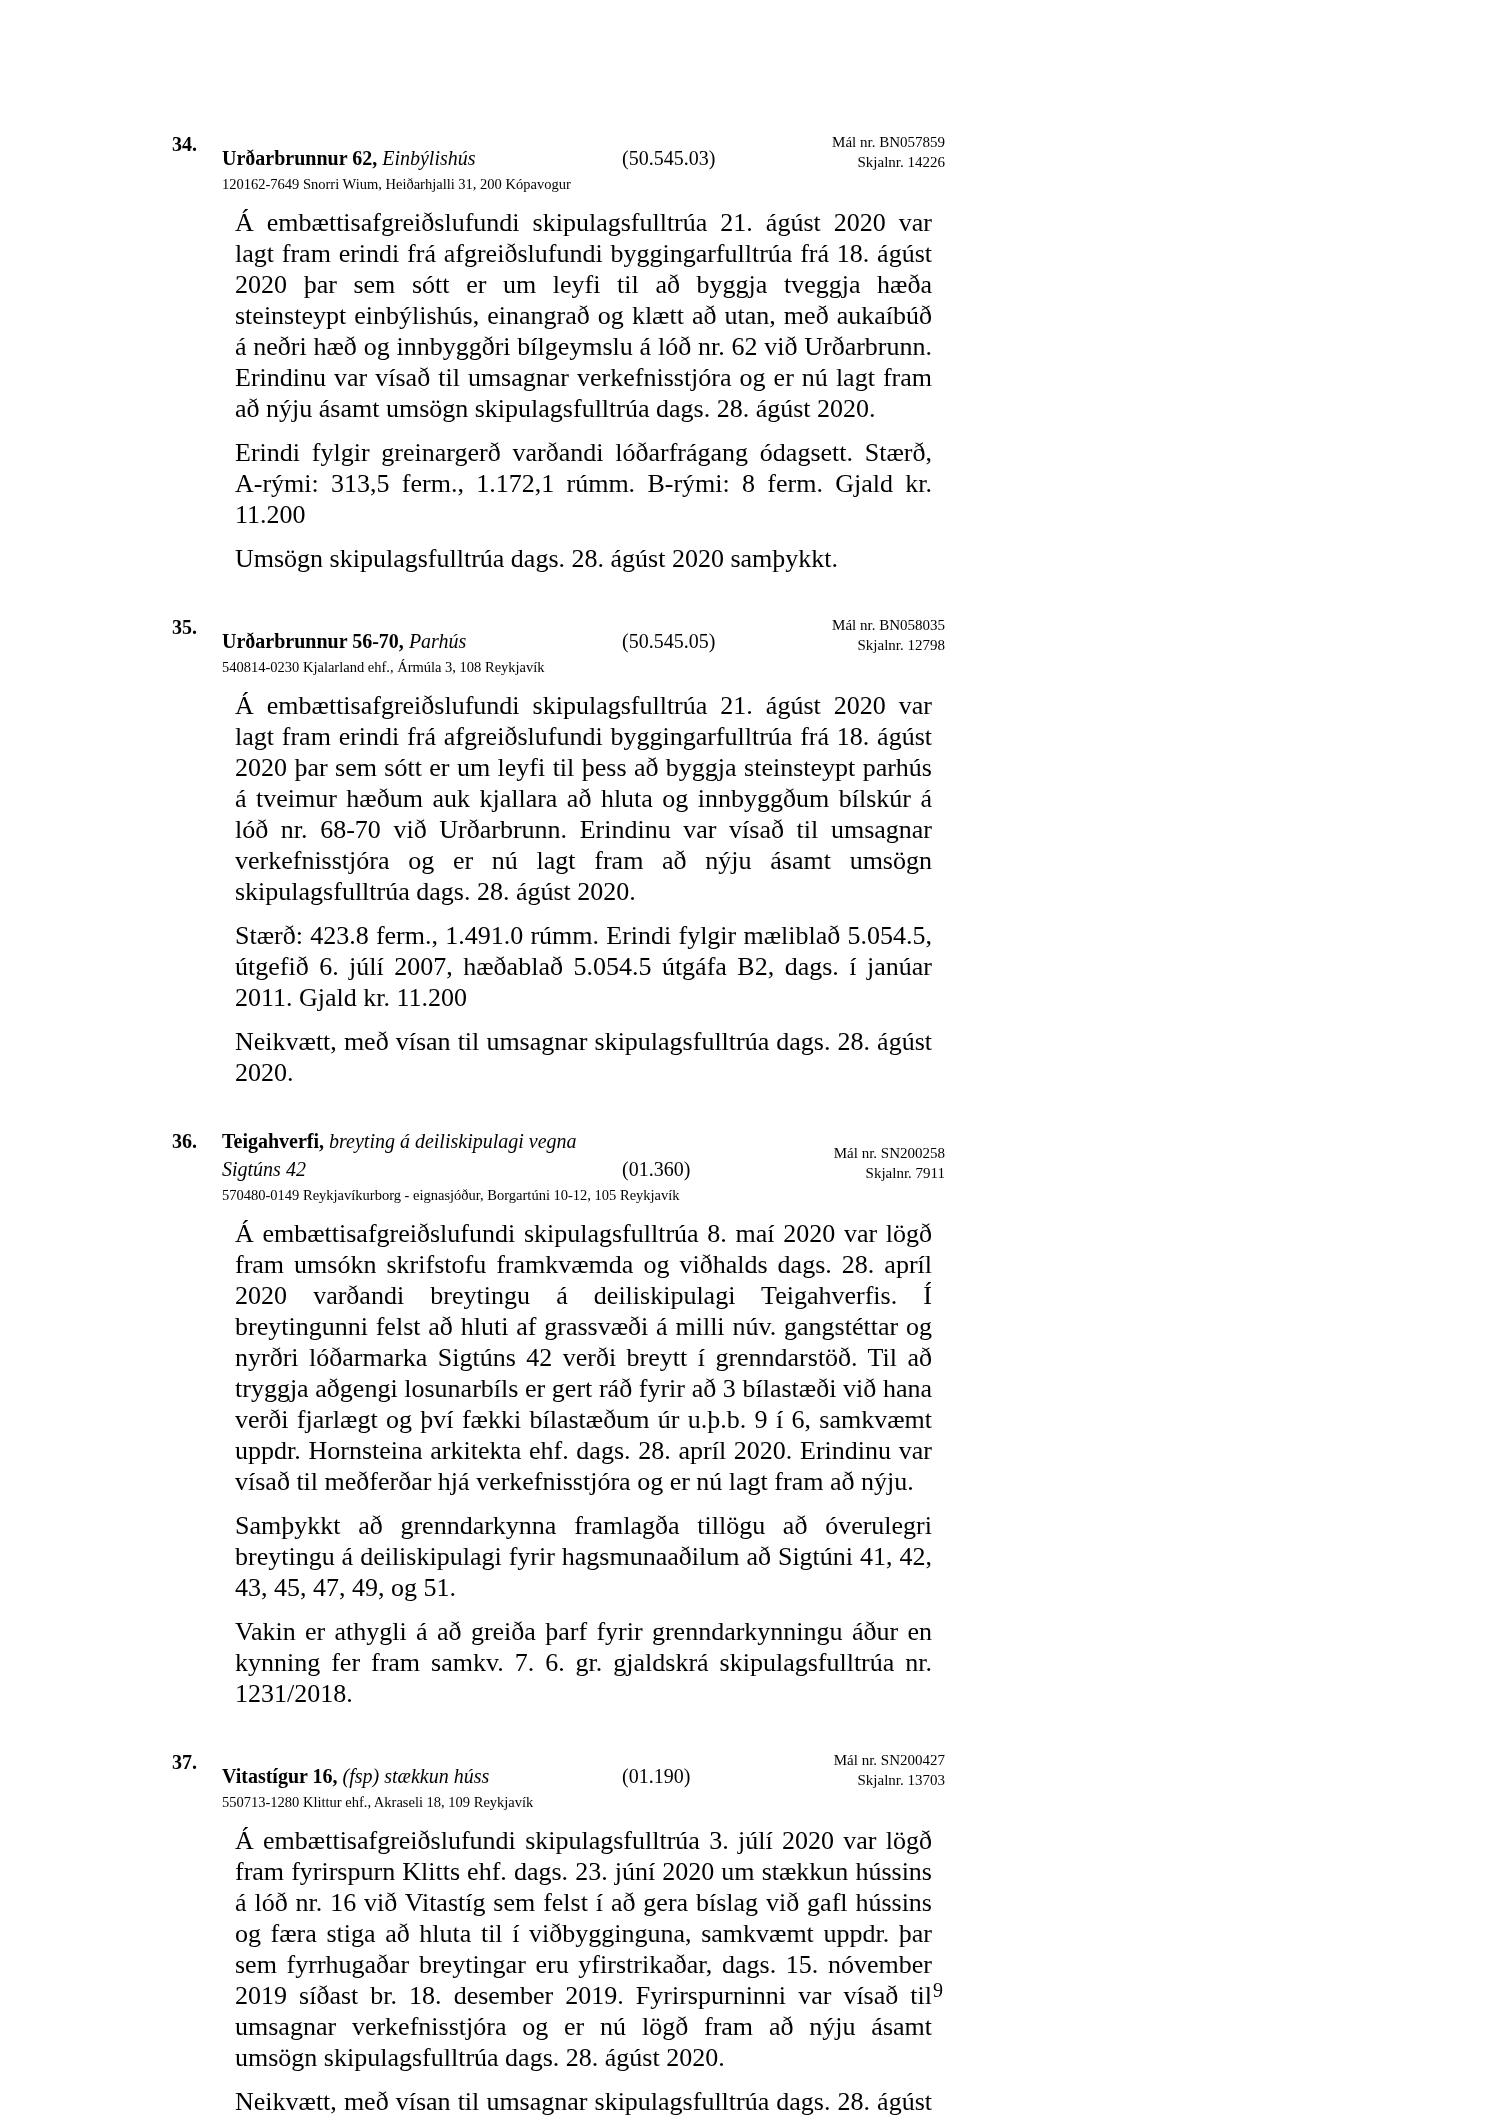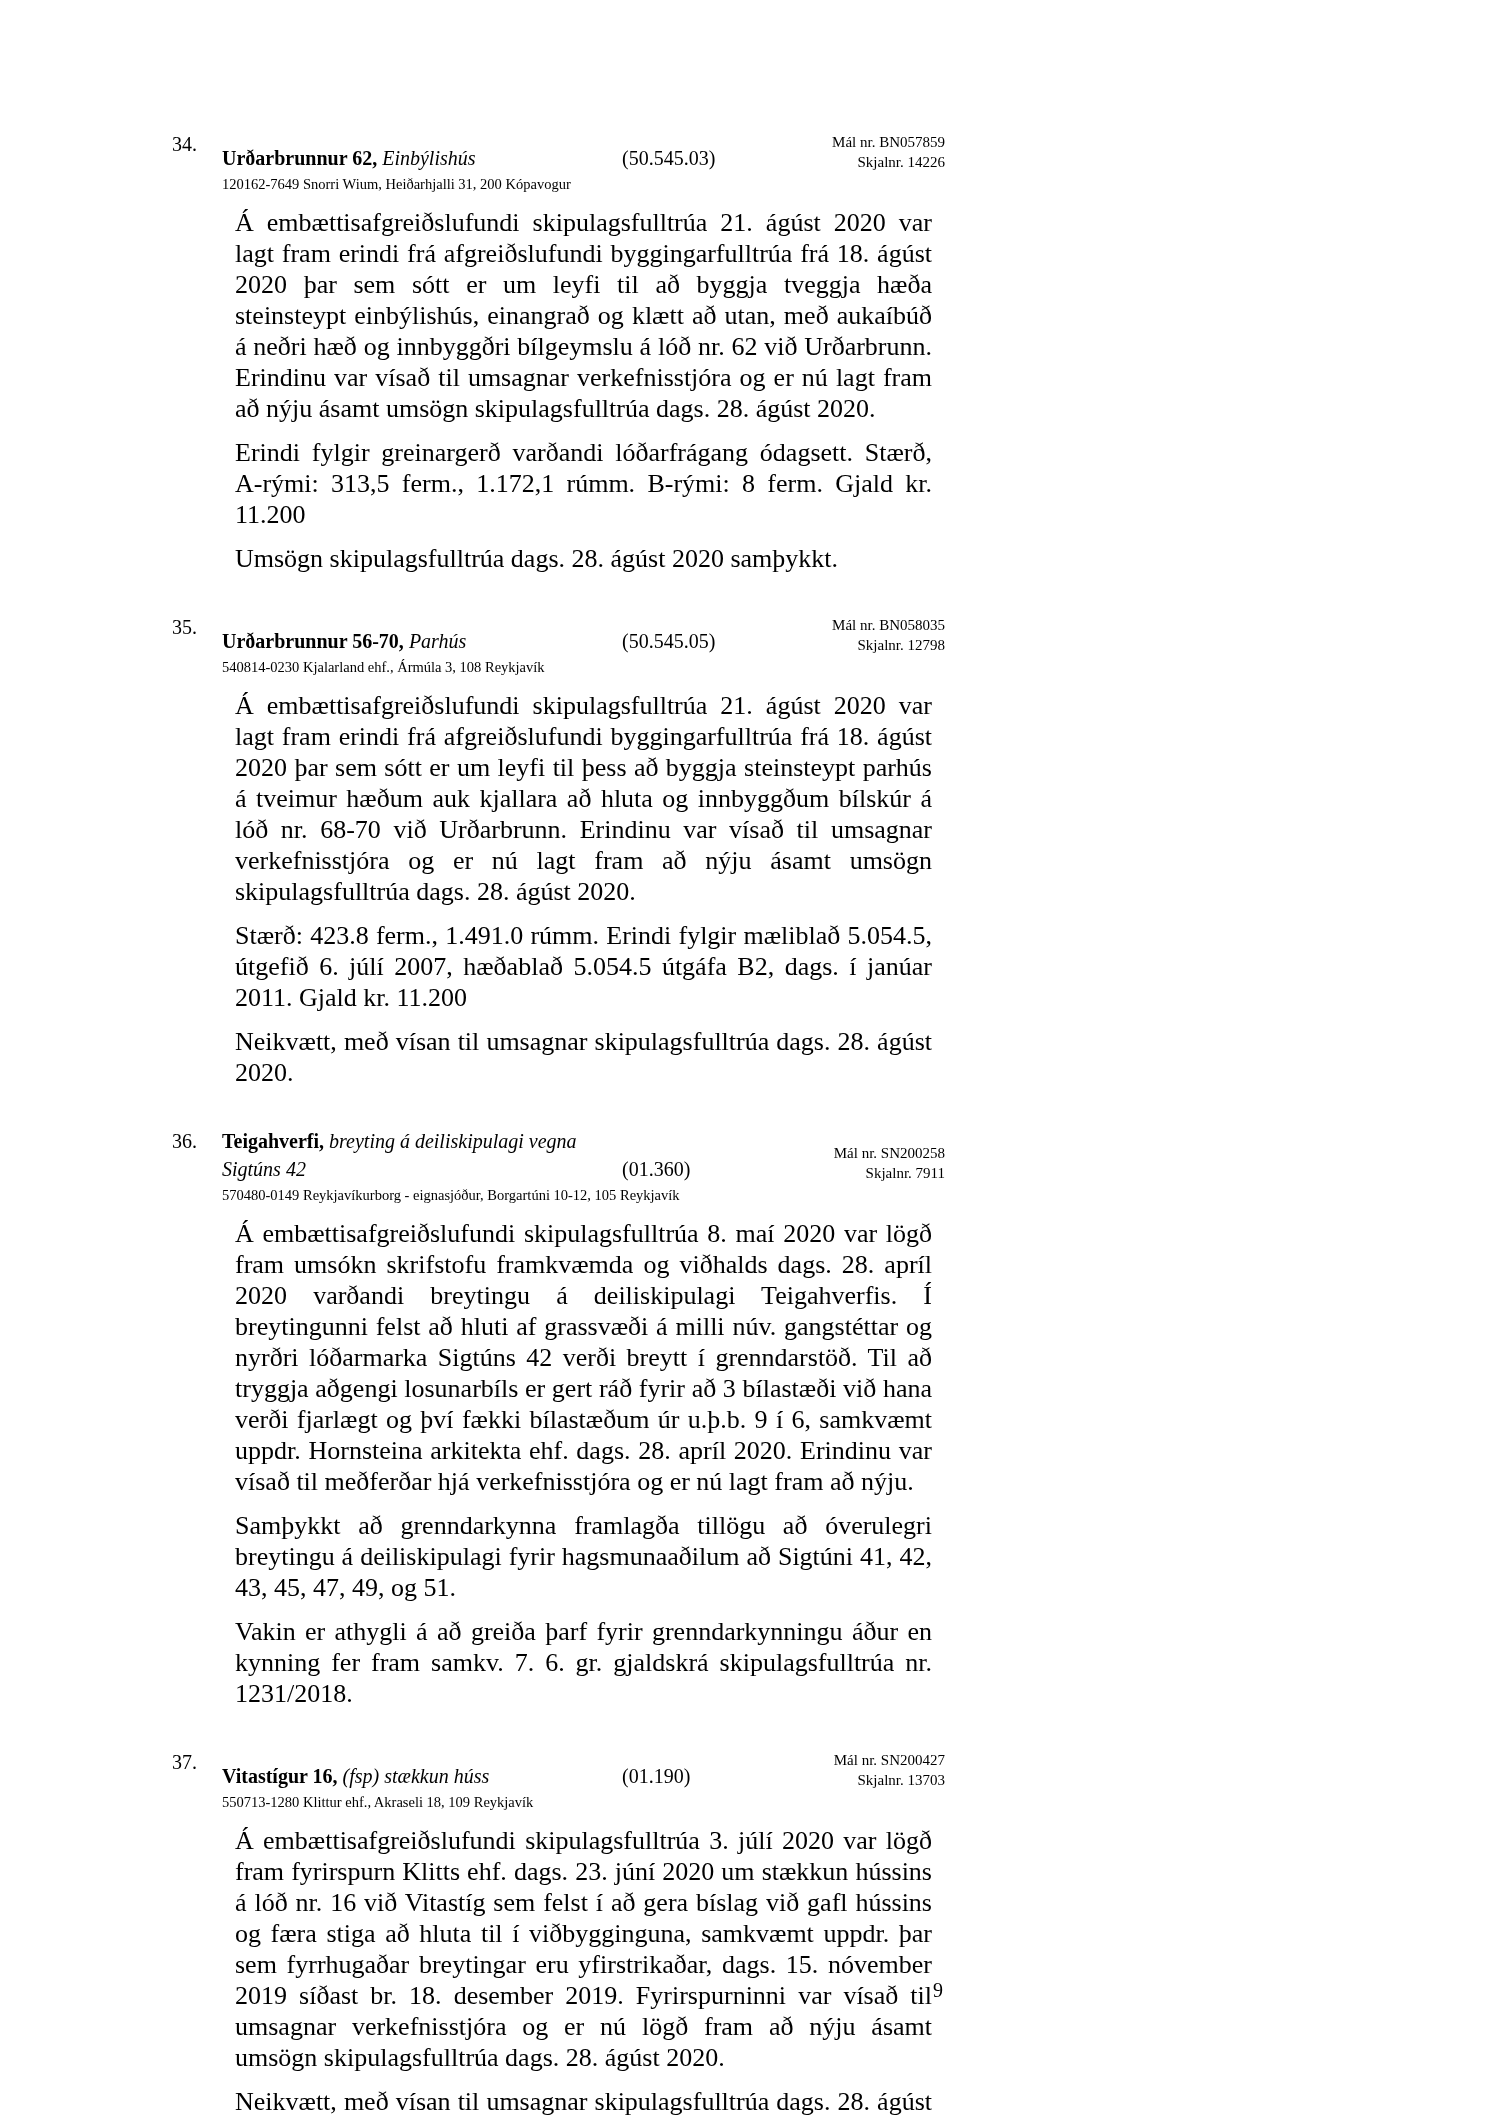--- a/index.html
+++ b/index.html
@@ -16,21 +16,21 @@
     position: absolute;
     top: 130px;
     left: 172px;
     width: 773px;
   }
   .item { display: flex; margin-bottom: 26px; }
   .num {
     width: 50px;
     flex-shrink: 0;
     font-size: 20px;
-    font-weight: normal;
+    font-weight: bold;
     line-height: 28px;
   }
   .main { width: 723px; }
   .header { display: flex; align-items: flex-end; line-height: 28px; }
   .title { width: 400px; flex-shrink: 0; font-size: 20px; }
   .title .b { font-weight: bold; }
   .title .i { font-style: italic; }
   .code { font-size: 20px; white-space: nowrap; }
   .case {
     margin-left: auto;

